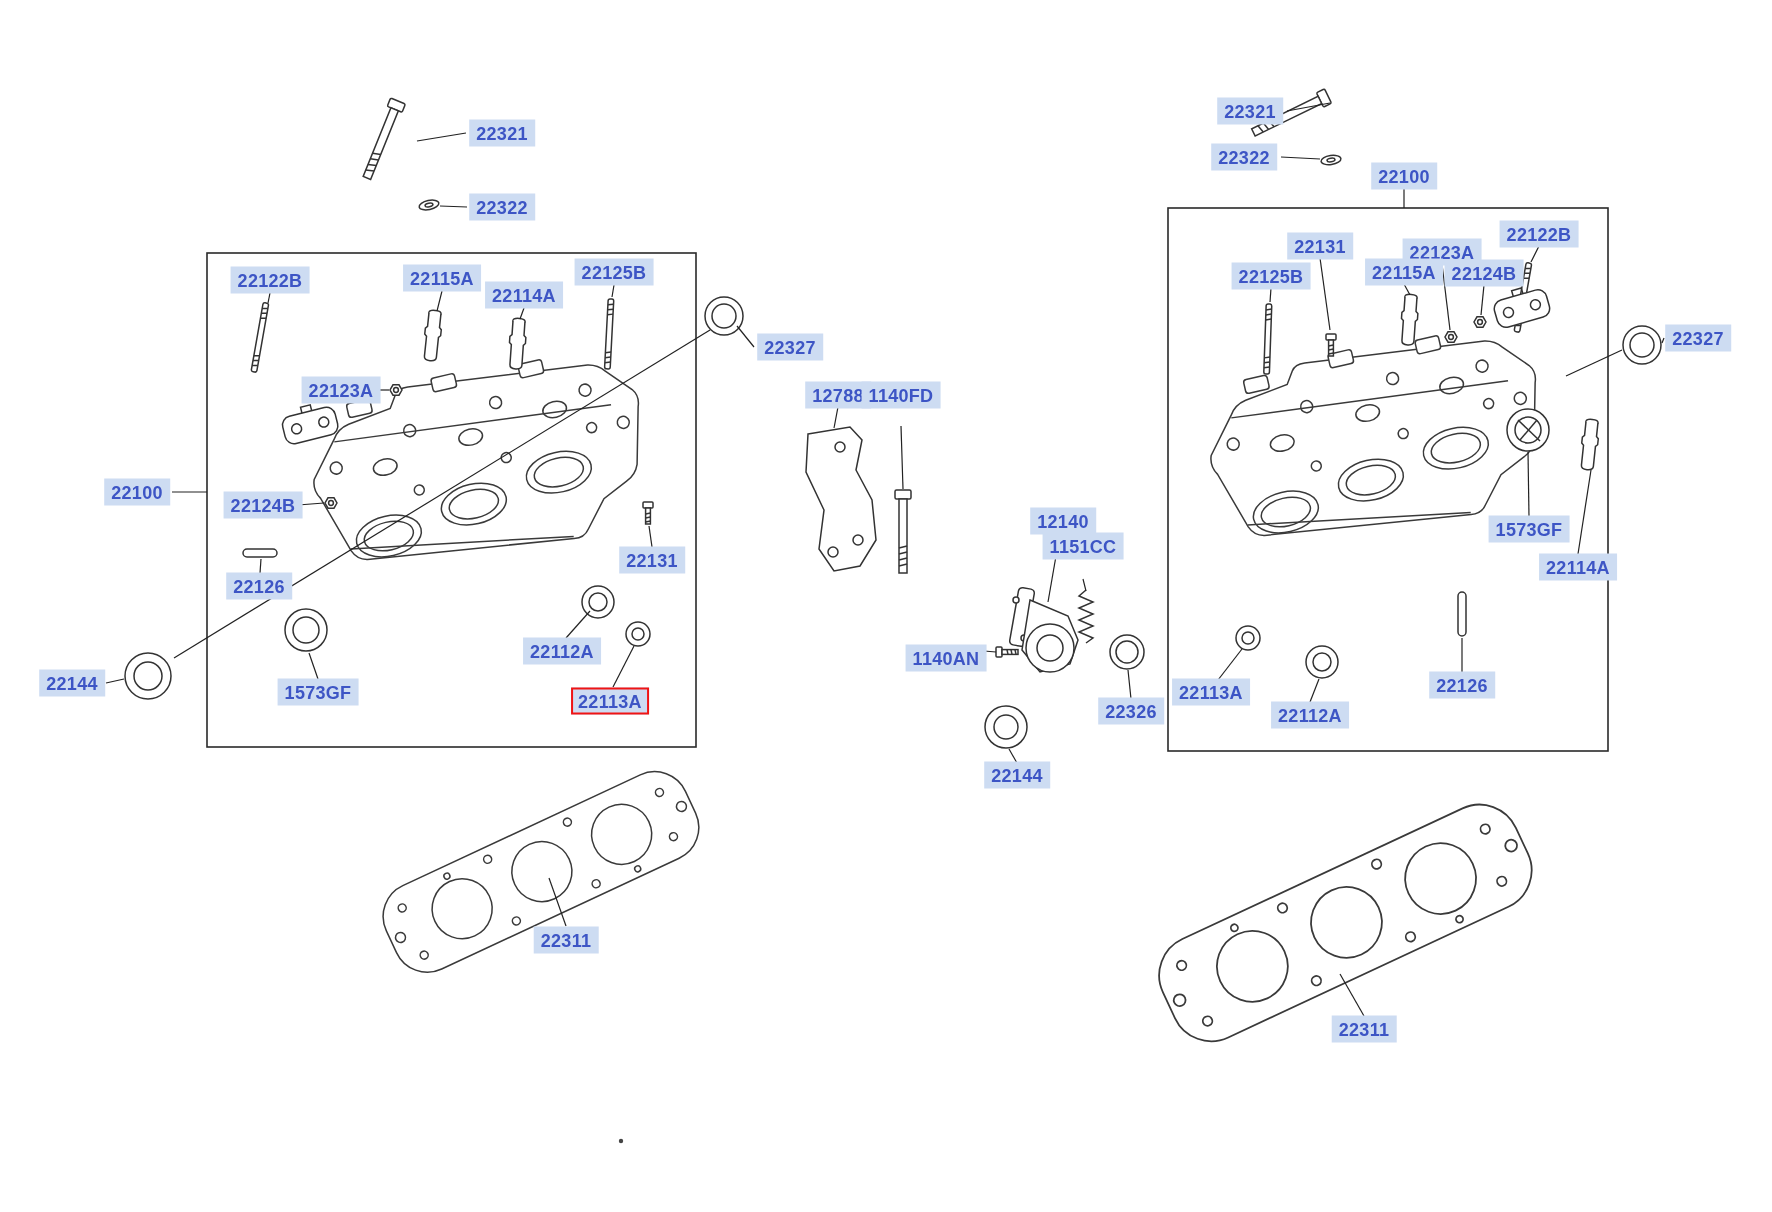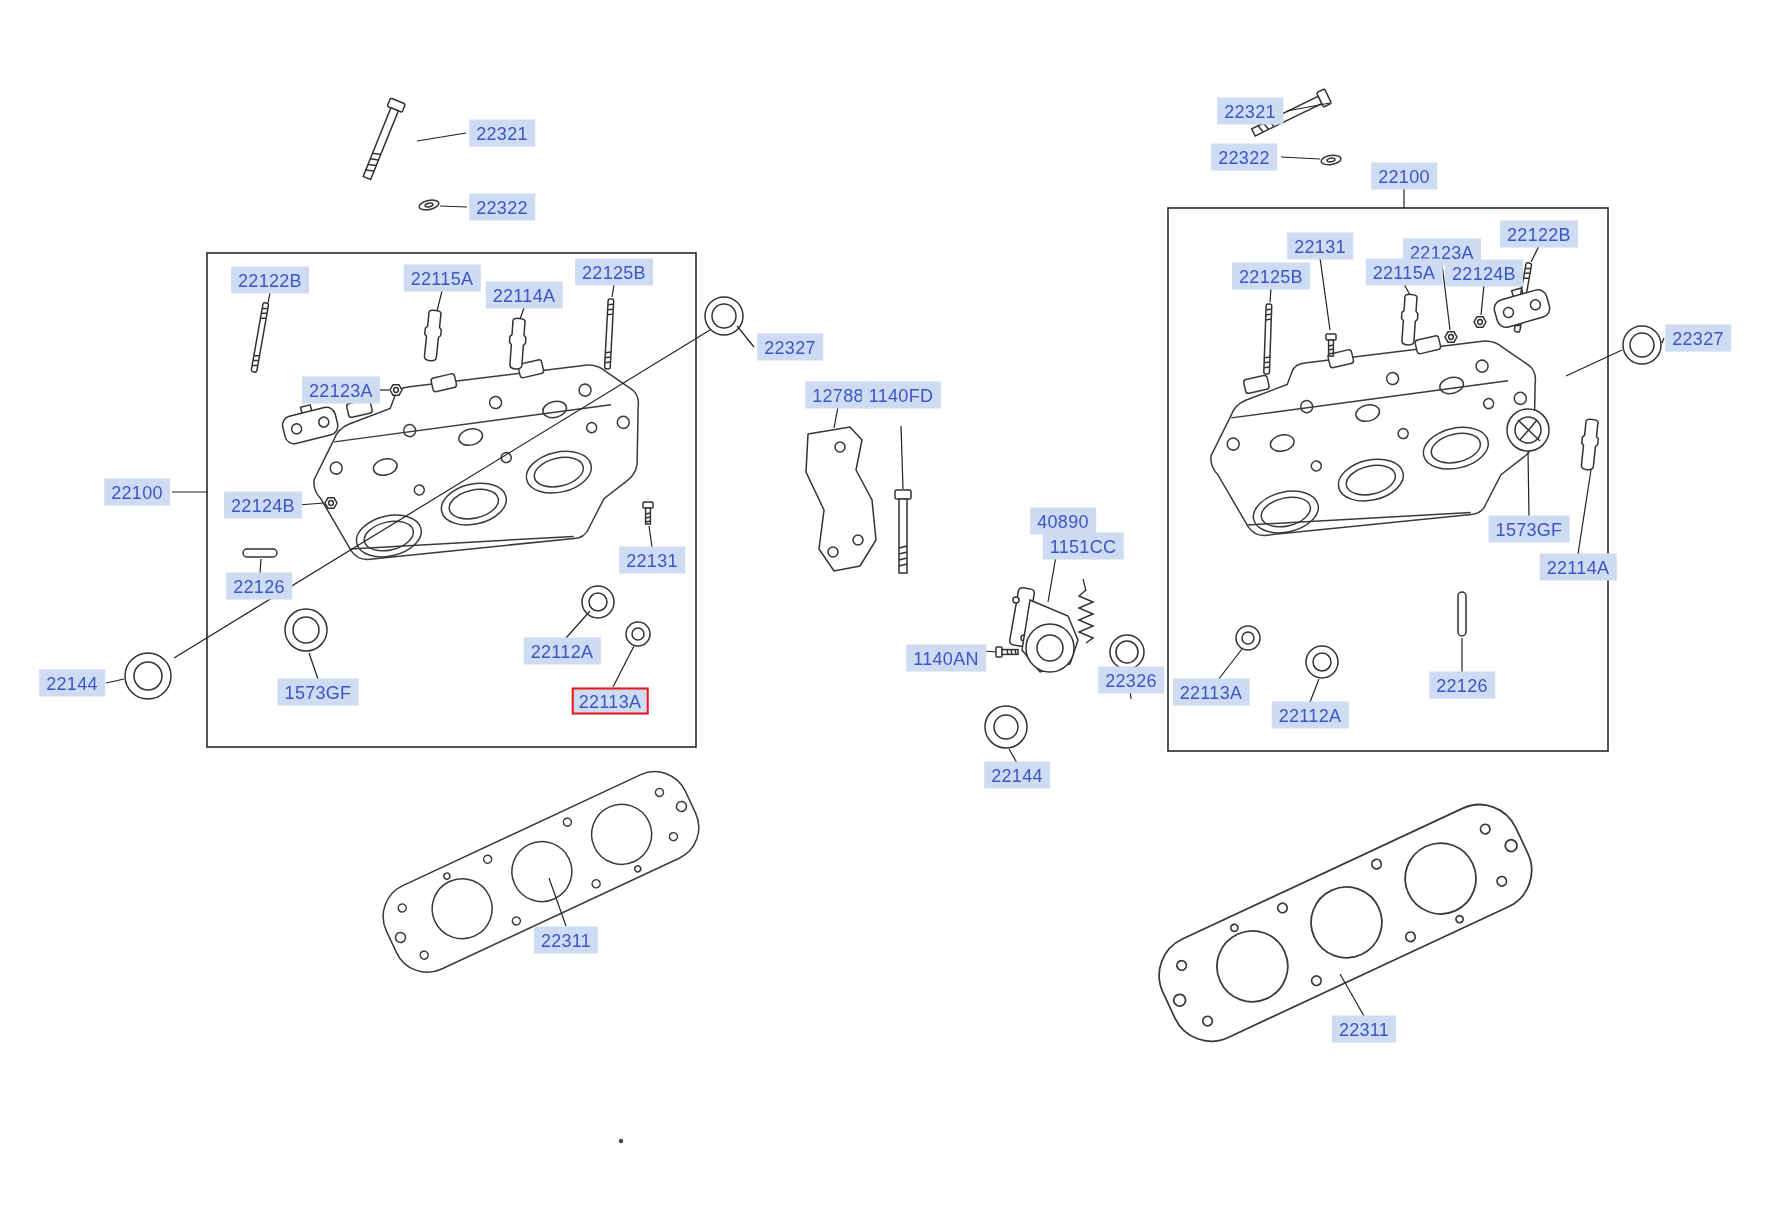--- a/index.html
+++ b/index.html
@@ -1,21 +1,21 @@
 <!DOCTYPE html>
 <html><head>
 <meta charset="utf-8">
 <style>
   *{margin:0;padding:0;box-sizing:border-box}
   html,body{background:#ffffff}
   .stage{position:relative;width:1772px;height:1212px;background:#ffffff;
          font-family:"Liberation Sans",sans-serif;overflow:hidden}
   .stage svg{position:absolute;left:0;top:0;z-index:1}
   .label{position:absolute;transform:translate(-50%,-50%);
-         background:#cddcf2;color:#3d55c5;font-weight:normal;font-size:18px;
+         background:#cddcf2;color:#3d55c5;font-weight:bold;font-size:18px;
          line-height:1;padding:5px 7px 4px;white-space:nowrap;
          letter-spacing:.3px;cursor:pointer;z-index:2}
   .label.highlight{border:2px solid #f01414;padding:3px 5px 2px}
 </style>
 </head>
 <body>
 
 <div class="stage">
 
 <svg width="1772" height="1212" viewBox="0 0 1772 1212">
@@ -257,24 +257,24 @@
 <div class="label" style="left:259px;top:586px">22126</div>
 <div class="label" style="left:652px;top:560px">22131</div>
 <div class="label" style="left:562px;top:651px">22112A</div>
 <div class="label" style="left:318px;top:692px">1573GF</div>
 <div class="label" style="left:72px;top:683px">22144</div>
 <div class="label highlight" style="left:610px;top:701px">22113A</div>
 <div class="label" style="left:566px;top:940px">22311</div>
 
 <div class="label" style="left:838px;top:395px">12788</div>
 <div class="label" style="left:901px;top:395px">1140FD</div>
-<div class="label" style="left:1063px;top:521px">40890</div>
+<div class="label" style="left:1063px;top:521px">12140</div>
 <div class="label" style="left:1083px;top:546px">1151CC</div>
 <div class="label" style="left:946px;top:658px">1140AN</div>
-<div class="label" style="left:1131px;top:680px">22326</div>
+<div class="label" style="left:1131px;top:711px">22326</div>
 <div class="label" style="left:1017px;top:775px">22144</div>
 
 <div class="label" style="left:1250px;top:111px">22321</div>
 <div class="label" style="left:1244px;top:157px">22322</div>
 <div class="label" style="left:1404px;top:176px">22100</div>
 <div class="label" style="left:1320px;top:246px">22131</div>
 <div class="label" style="left:1442px;top:252px">22123A</div>
 <div class="label" style="left:1539px;top:234px">22122B</div>
 <div class="label" style="left:1271px;top:276px">22125B</div>
 <div class="label" style="left:1404px;top:272px">22115A</div>

